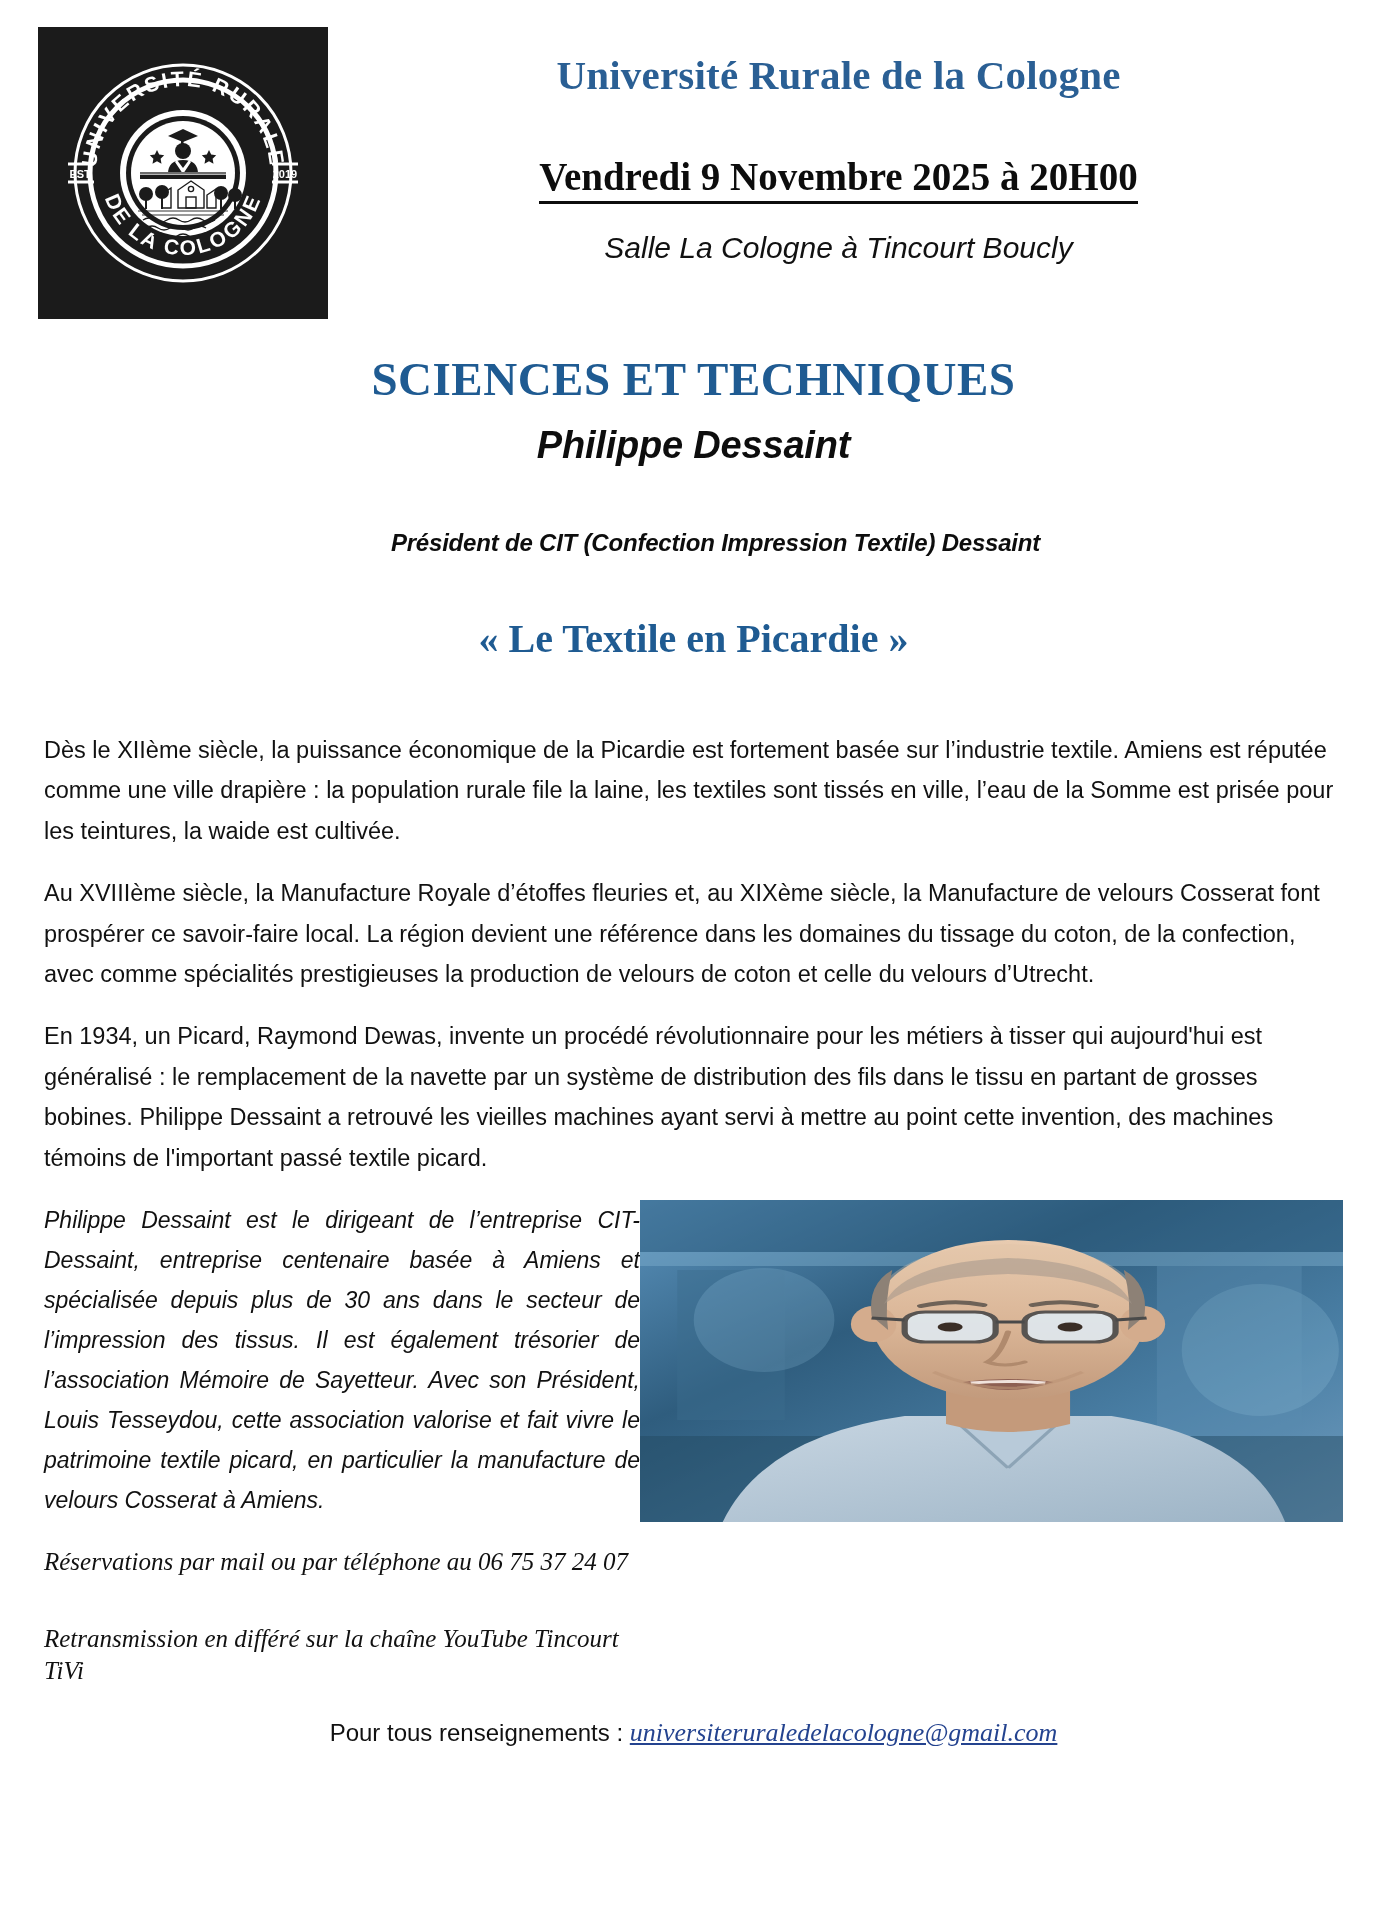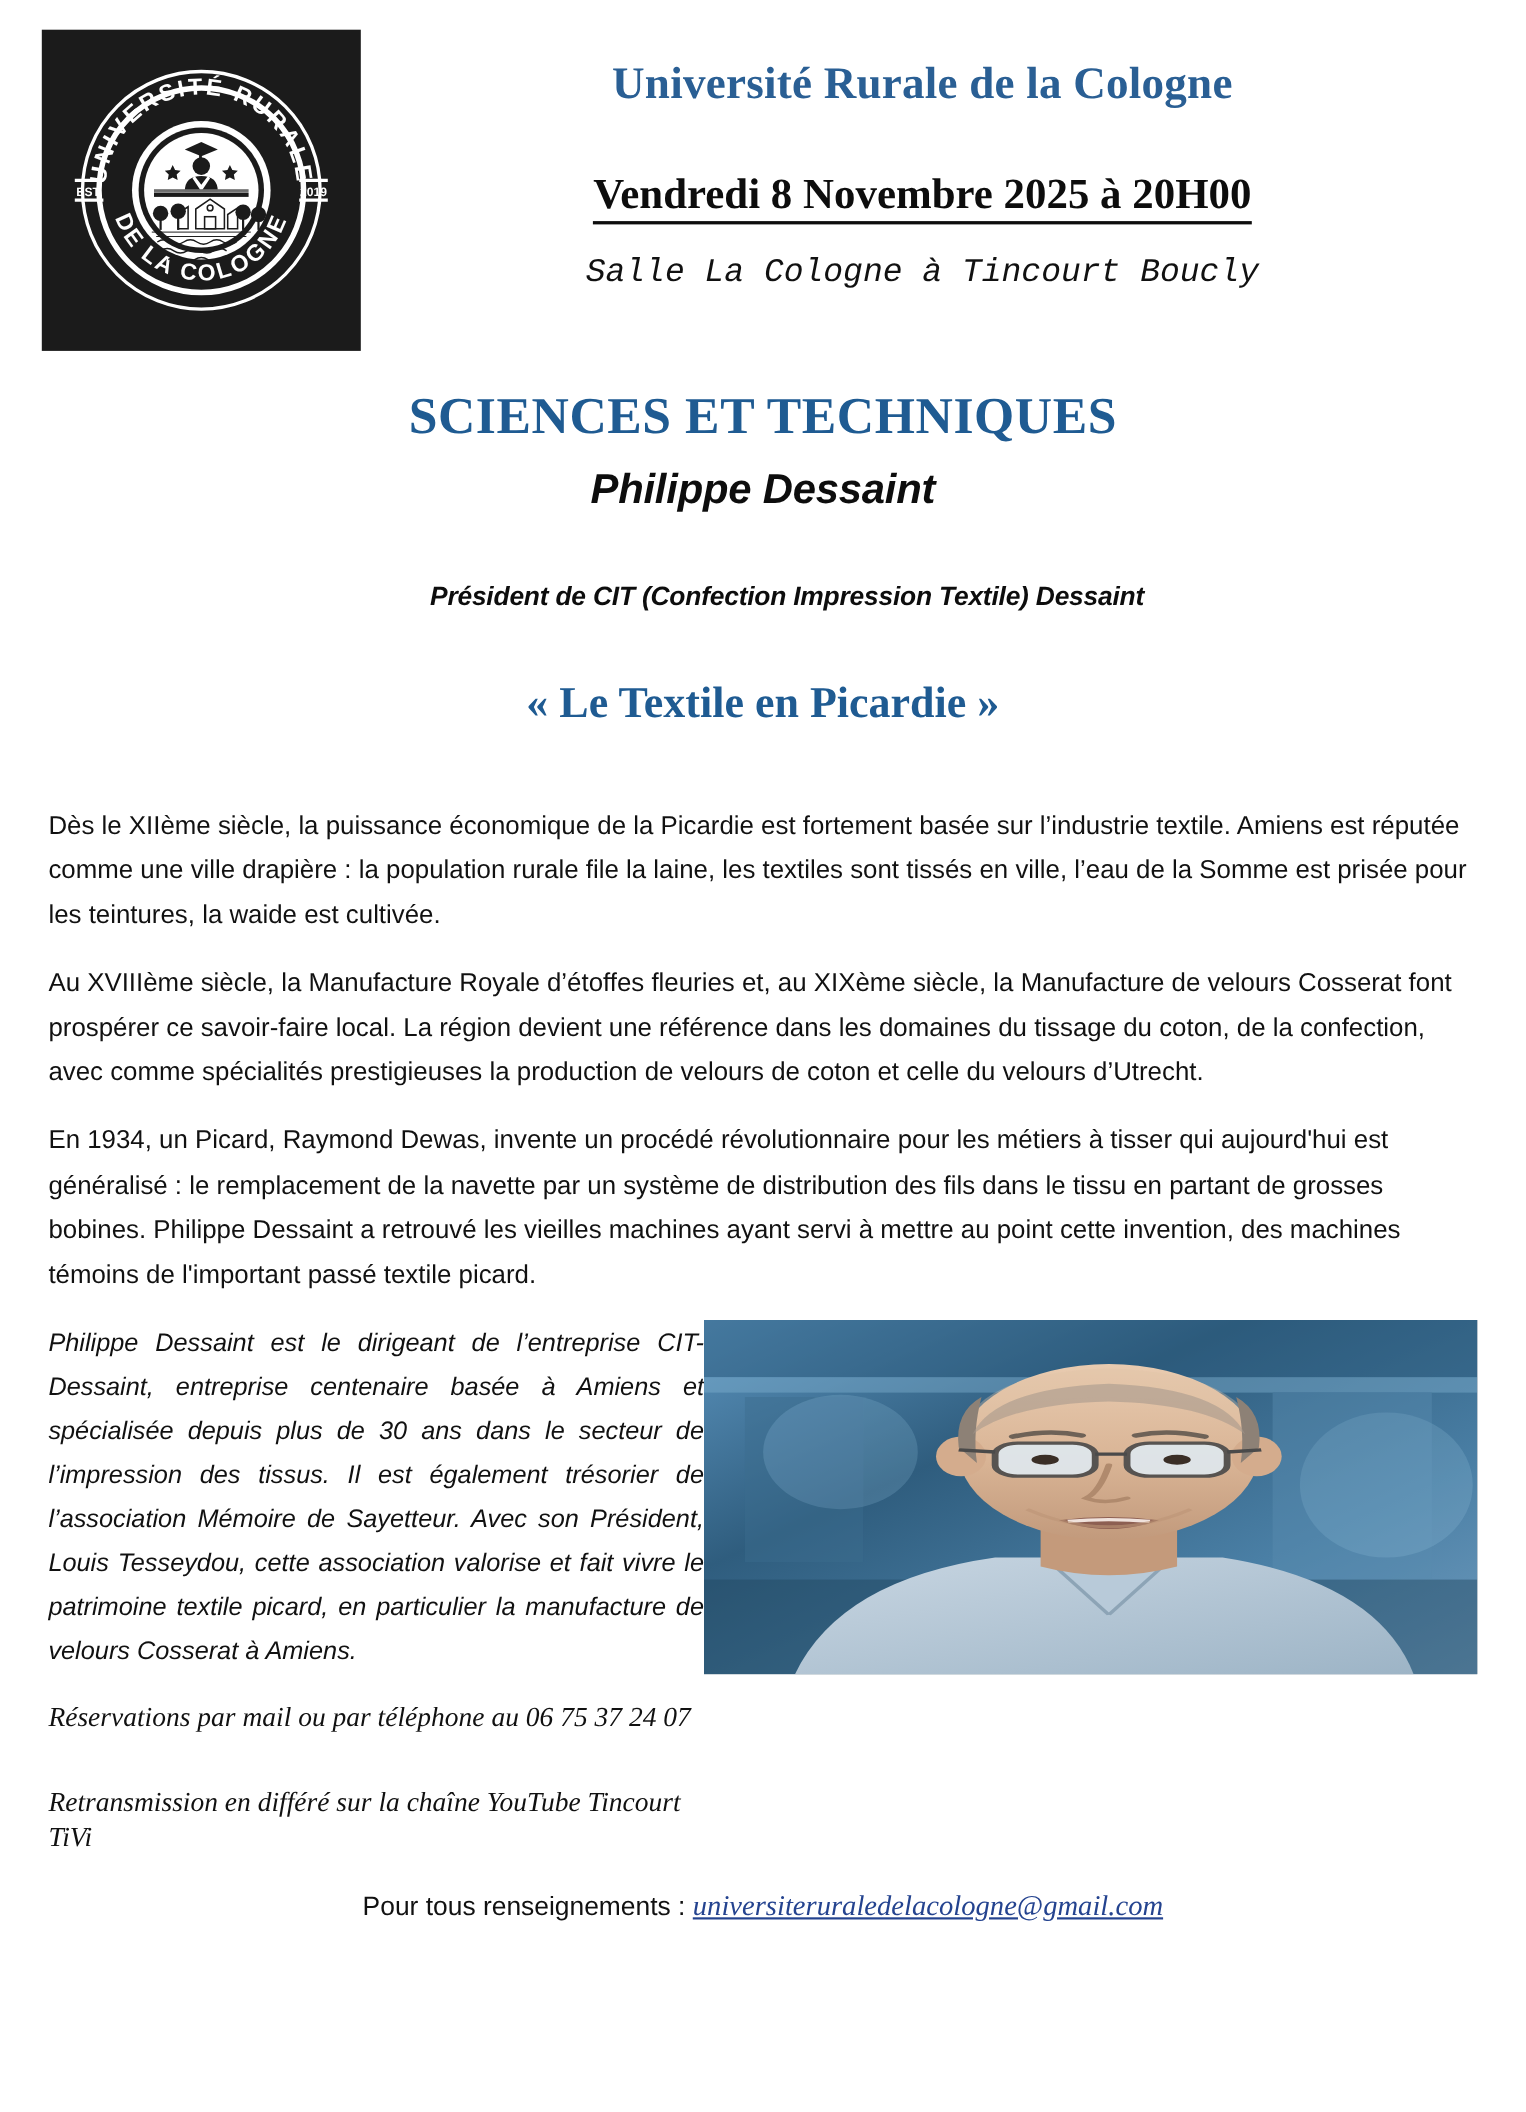--- a/index.html
+++ b/index.html
@@ -54,21 +54,21 @@
     font-weight: bold;
     font-size: 39px;
     color: #0d0d0d;
     margin-top: 56px;
     display: inline-block;
     border-bottom: 3px solid #0d0d0d;
     padding-bottom: 2px;
     line-height: 1.12;
   }
   .venue {
-    font-family: Liberation Mono, monospace;
+    font-family: Liberation Sans, sans-serif;
     font-style: italic;
     font-size: 30px;
     color: #111111;
     margin-top: 26px;
     line-height: 1.2;
   }
 
   
   .theme {
     text-align: center;
@@ -251,21 +251,21 @@
       <g stroke="#1b1b1b" stroke-width="1.3" fill="none">
         <path d="M85 172 q6 -4 12 0 t12 0 t12 0 t12 0 t12 0 t12 0"></path>
         <path d="M88 180 q6 -4 12 0 t12 0 t12 0 t12 0 t12 0"></path>
         <path d="M95 188 q6 -4 12 0 t12 0 t12 0 t12 0"></path>
       </g>
     </svg>
   </div>
 
   <div class="header-text">
     <div class="org-title">Université Rurale de la Cologne</div>
-    <div class="event-date">Vendredi 8 Novembre 2025 à 20H00</div>
+    <div class="event-date">Vendredi 9 Novembre 2025 à 20H00</div>
     <div class="venue">Salle La Cologne à Tincourt Boucly</div>
   </div>
 </div>
 
 <div class="theme">SCIENCES ET TECHNIQUES</div>
 <div class="speaker">Philippe Dessaint</div>
 <div class="speaker-role">Président de CIT (Confection Impression Textile) Dessaint</div>
 <div class="conf-title">« Le Textile en Picardie »</div>
 
 <div class="body-wrap">

